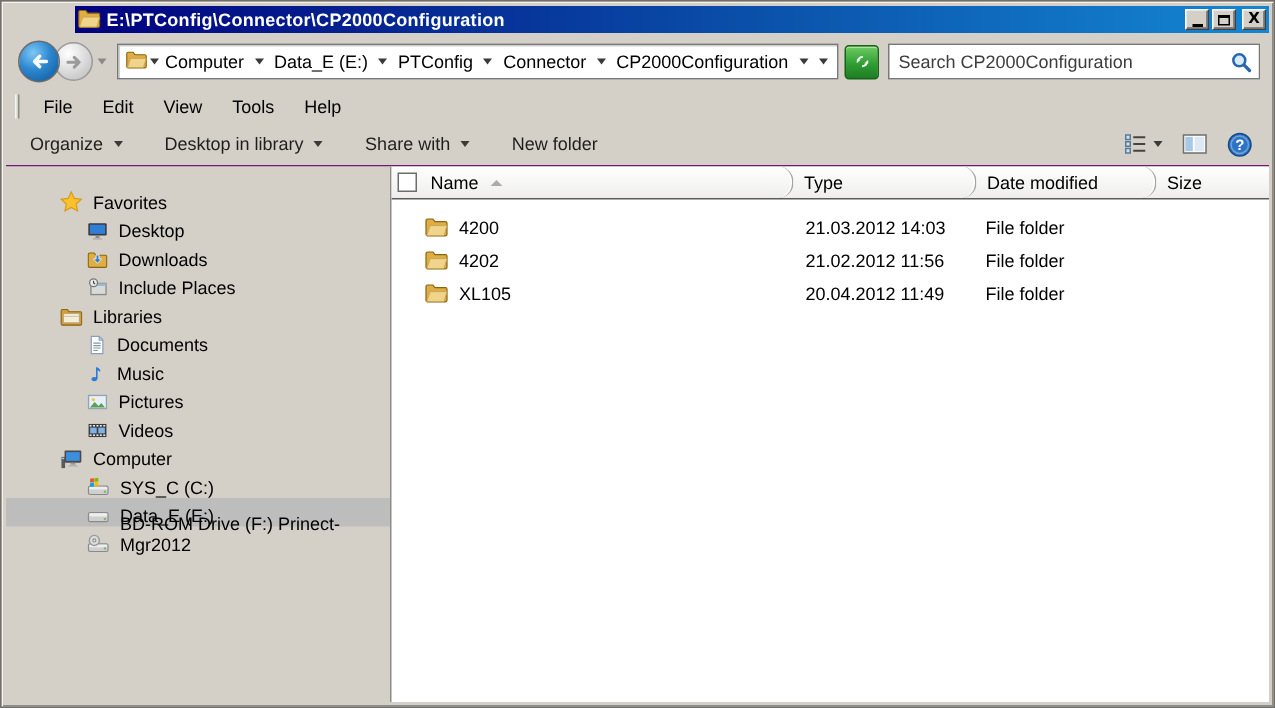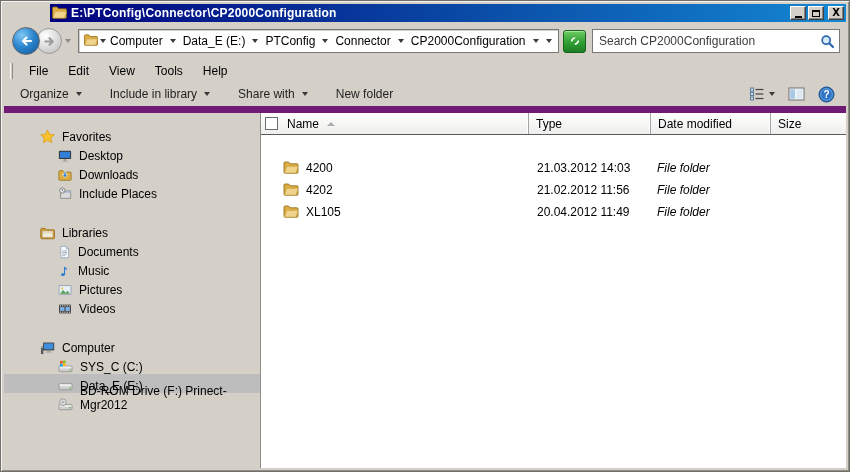--- a/index.html
+++ b/index.html
@@ -81,52 +81,52 @@
   }
   .searchbox input::placeholder { color:#3d3d3d; opacity:1; }
   .search-btn { width:24px; height:100%; display:flex; align-items:center; justify-content:center; background:#fff; }
   
   .menubar { flex:0 0 22px; display:flex; align-items:center; padding-left:4px; }
   .grip { width:3px; height:16px; border-left:1px solid #f6f5f3; border-right:1px solid #8d8b86; margin:0 6px 0 2px; }
   .menu-item { padding:3px 10px 4px 10px; cursor:default; }
   
   .toolbar {
     flex:0 0 29px; display:flex; align-items:center; padding:0 8px;
-    border-bottom:7px solid #701a75;
+    border-bottom:1px solid #701a75;
   }
   .tool-item { display:flex; align-items:center; gap:7px; padding:5px 8px; margin-right:12px; color:#1f1f1f; cursor:default; }
   .toolbar-right { margin-left:auto; display:flex; align-items:center; gap:7px; }
   .tb-icon-btn { display:flex; align-items:center; gap:4px; padding:2px 3px; }
   
   .content { flex:1; display:flex; overflow:hidden; background:#d4d0c8; }
   .sidebar { width:256px; flex:0 0 256px; padding-top:12px; overflow:hidden; }
   .sb-group { }
-  .sb-group + .sb-group { margin-top:20px; }
+  .sb-group + .sb-group { }
   .sb-row { height:19px; display:flex; align-items:flex-end; gap:7px; cursor:default; }
   .sb-header { padding-left:36px; }
   .sb-item { padding-left:54px; }
   .sb-item.selected { background:#bdbdbd; }
   .sb-row .ic { flex:0 0 auto; display:flex; }
   .main {
     flex:1; background:#fff; border-left:1px solid #8e8c87;
     display:flex; flex-direction:column; overflow:hidden;
   }
   .list-header { height:22px; flex:0 0 22px; display:flex; background:linear-gradient(#ffffff,#efeeec); border-bottom:1px solid #5b5b5b; }
-  .col { display:flex; align-items:center; padding:0 7px; border-right:1px solid #a5a5a5; box-shadow:inset -1px 0 0 #ffffff; }
+  .col { display:flex; align-items:center; padding:0 7px; border-right:1px solid #a5a5a5; box-shadow:inset -1px 0 0 #ffffff;border-radius:10px; }
   .col.last { border-right:none; box-shadow:none; flex:1; }
   .col-name { width:268px; padding-left:4px; }
   .col-date { width:120px; }
   .col-type { width:122px; }
   .cb { width:13px; height:13px; background:#fff; border:1px solid #6d6d6d; margin-right:9px; }
   .sort-up { width:0; height:0; border-left:4px solid transparent; border-right:4px solid transparent; border-bottom:4px solid #ababab; margin-left:8px; }
-  .rows { padding-top:22px; }
+  .rows { padding-top:8px; }
   .file-row { height:22px; display:flex; align-items:center; }
   .c-name { width:268px; display:flex; align-items:center; gap:7px; padding-left:22px; }
   .c-date { width:120px; padding:0 8px; }
-  .c-type { width:122px; padding:0 8px;font-style:italic; }
+  .c-type { width:122px; padding:0 8px; }
   .c-size { flex:1; }
 </style>
 </head>
 <body>
 
 <div class="frame">
 
   <div class="titlebar">
     <span class="ic">
       <svg width="15" height="14" viewBox="0 0 15 14">
@@ -222,21 +222,21 @@
     <div class="menu-item">Tools</div>
     <div class="menu-item">Help</div>
   </div>
 
   <div class="toolbar">
     <div class="tool-item">
       <span>Organize</span>
       <div class="dcaret"></div>
     </div>
     <div class="tool-item">
-      <span>Include in library</span>
+      <span>Desktop in library</span>
       <div class="dcaret"></div>
     </div>
     <div class="tool-item">
       <span>Share with</span>
       <div class="dcaret"></div>
     </div>
     <div class="tool-item">
       <span>New folder</span>
     </div>
     <div class="toolbar-right">

